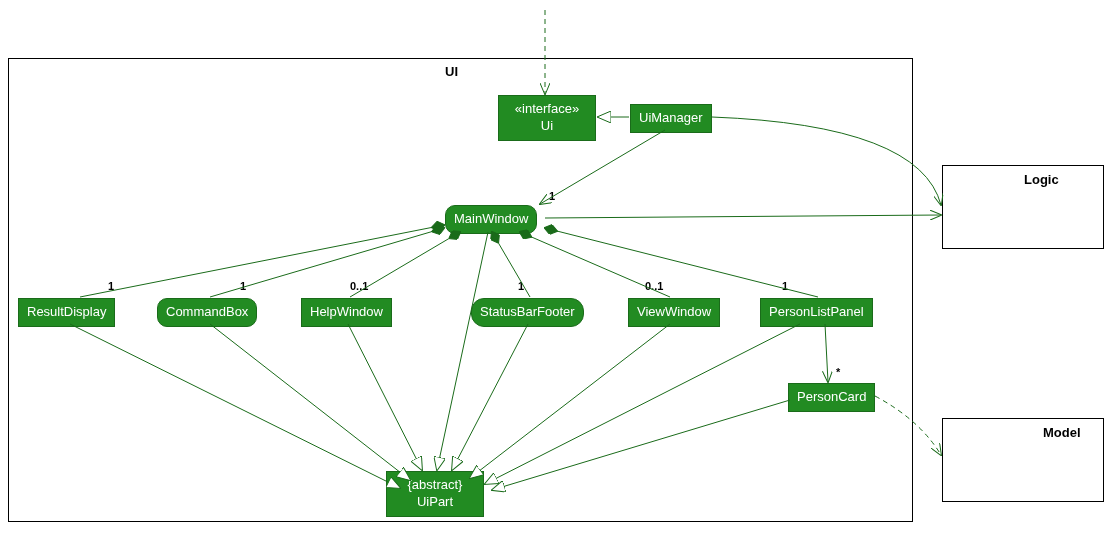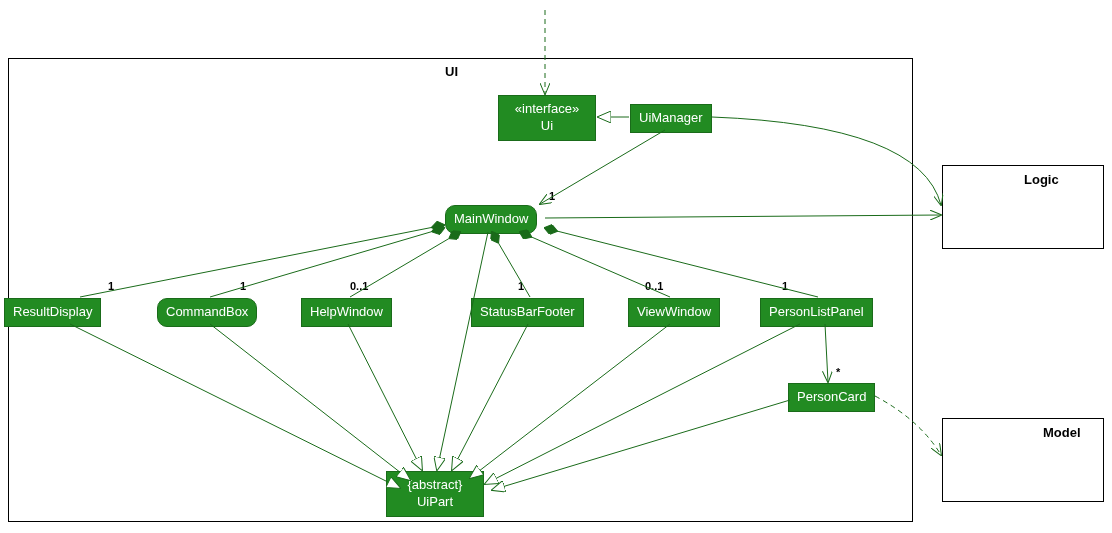--- a/index.html
+++ b/index.html
@@ -62,30 +62,30 @@
 </div>
 
 <div class="class-box" style="left:630px; top:104px;">
   <span>UiManager</span>
 </div>
 
 <div class="class-box" style="left:445px; top:205px;border-radius:10px;">
   <span>MainWindow</span>
 </div>
 
-<div class="class-box" style="left:4px; top:298px;text-align:right;">
+<div class="class-box" style="left:18px; top:298px;text-align:right;">
   <span>ResultDisplay</span>
 </div>
 <div class="class-box" style="left:157px; top:298px;border-radius:10px;">
   <span>CommandBox</span>
 </div>
 <div class="class-box" style="left:301px; top:298px;">
   <span>HelpWindow</span>
 </div>
-<div class="class-box" style="left:471px; top:298px;">
+<div class="class-box" style="left:471px; top:298px;border-radius:13px;">
   <span>StatusBarFooter</span>
 </div>
 <div class="class-box" style="left:628px; top:298px;">
   <span>ViewWindow</span>
 </div>
 <div class="class-box" style="left:760px; top:298px;">
   <span>PersonListPanel</span>
 </div>
 
 <div class="class-box" style="left:788px; top:383px;">

